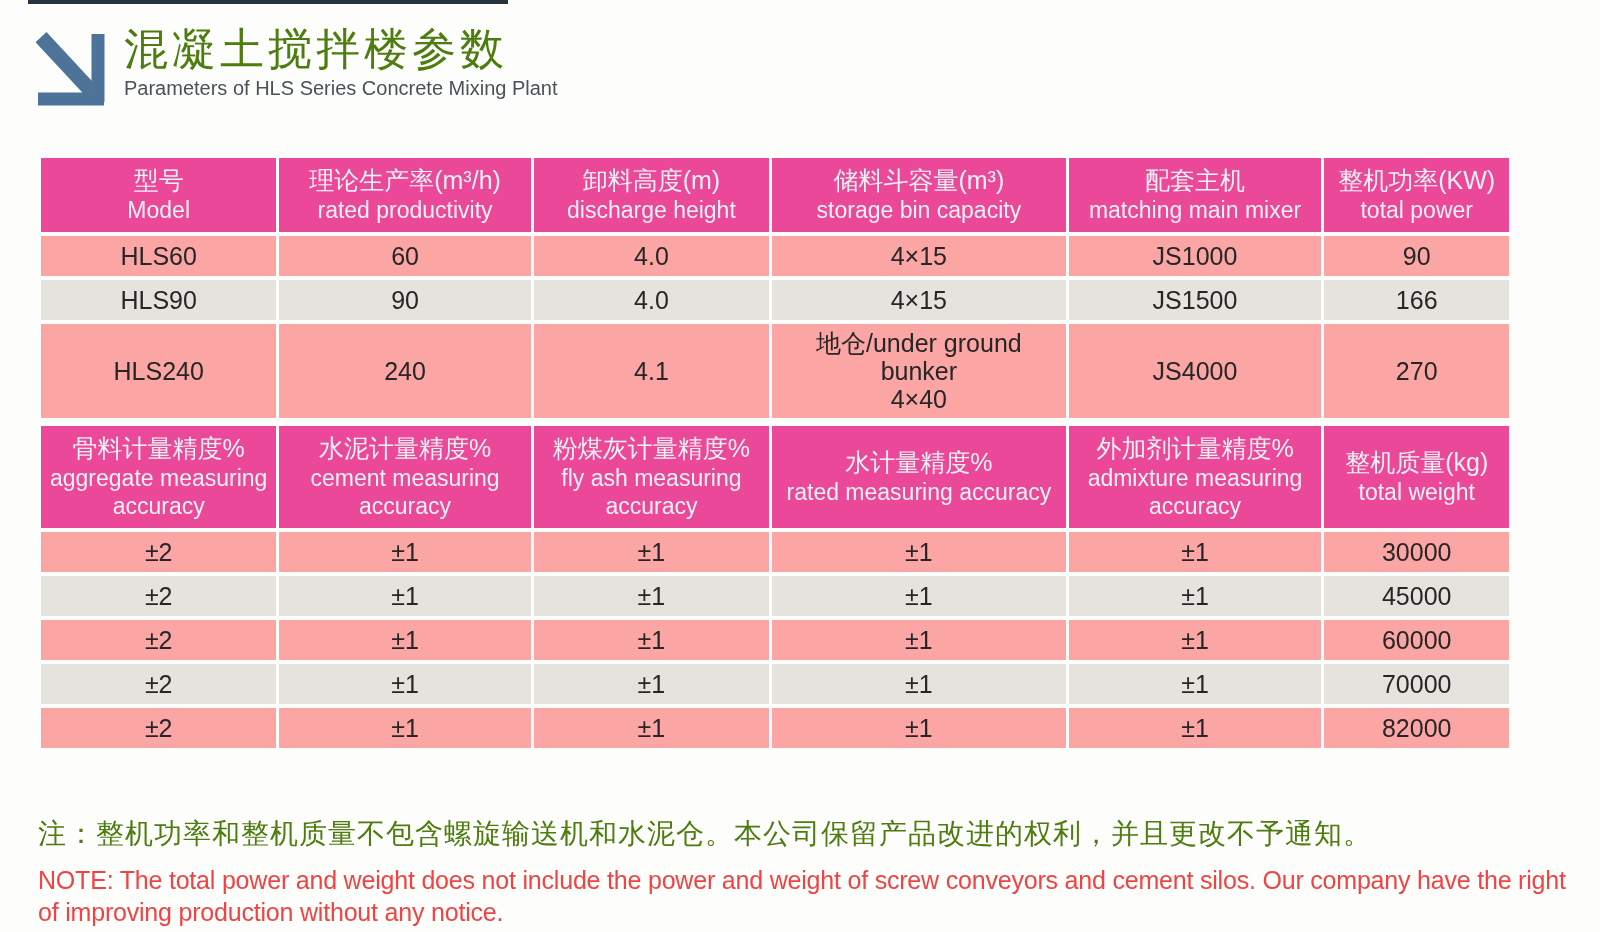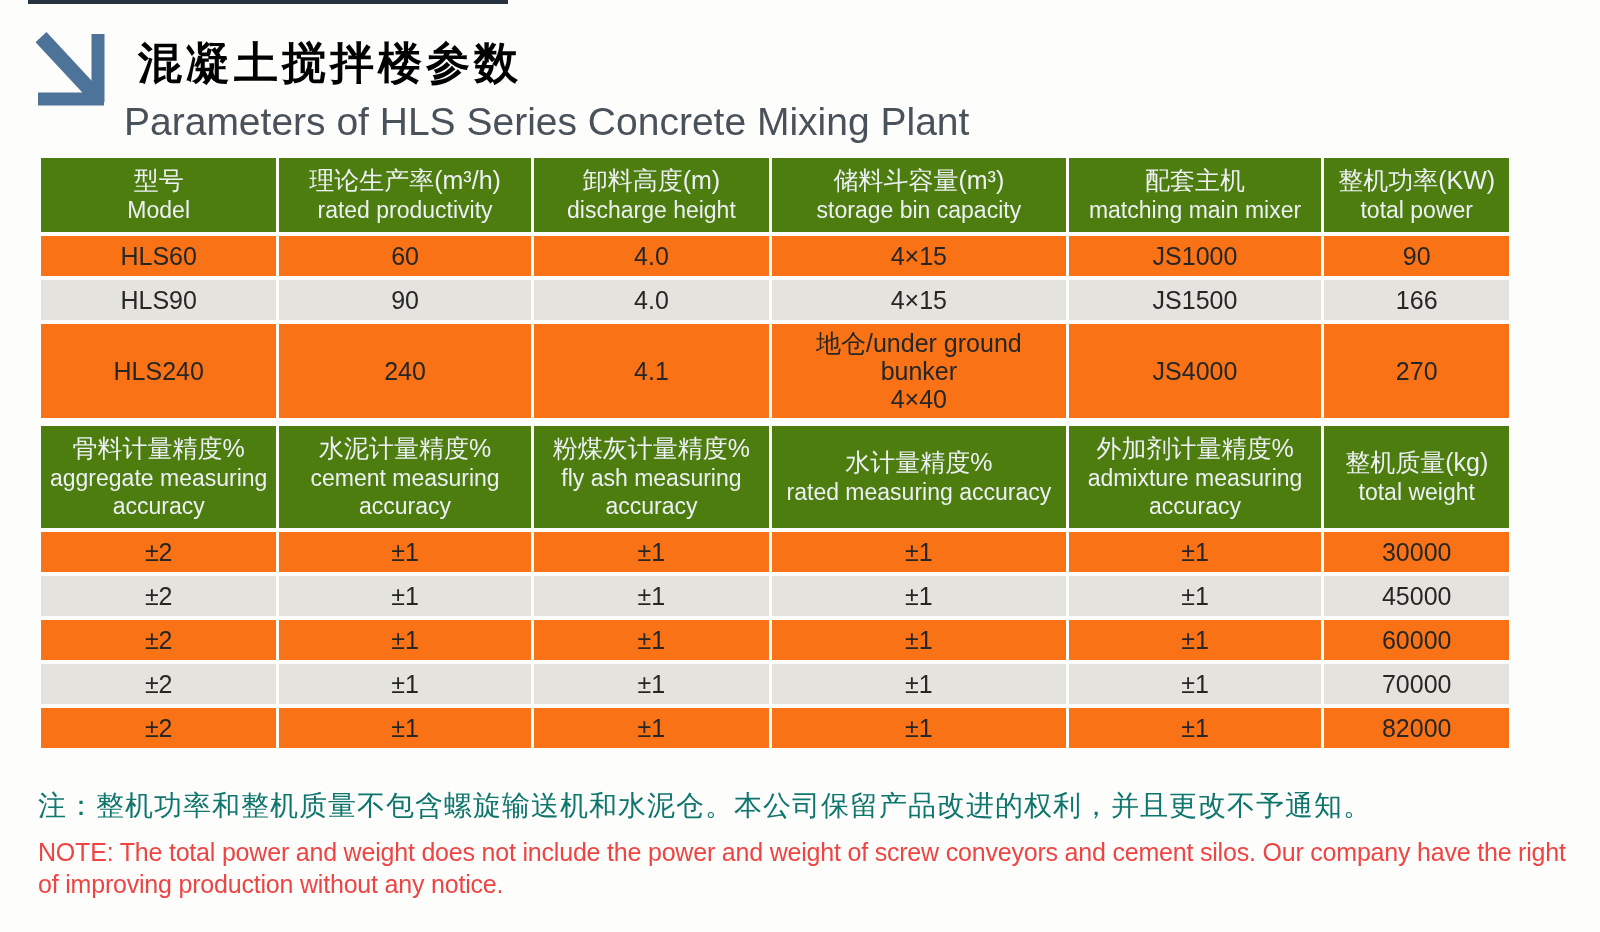--- a/index.html
+++ b/index.html
@@ -17,65 +17,65 @@
     width:480px; height:4px;
     background:#27333f;
   }
   .title-block {
     position:absolute; top:26px; left:36px;
     display:flex; align-items:flex-start;
   }
   .arrow-icon { width:70px; height:76px; margin-top:4px; flex:0 0 auto; }
   .titles { margin-left:18px; }
   .title-cn {
-    font-size:44px; font-weight:bold; color:#000000;
-    letter-spacing:4px; line-height:1.05; margin:14px;
+    font-size:44px; font-weight:normal; color:#4d7c0f;
+    letter-spacing:4px; line-height:1.05; margin:0;
   }
   .title-en {
-    font-size:39px; color:#49525a; margin-top:5px; letter-spacing:0px;
+    font-size:20px; color:#49525a; margin-top:5px; letter-spacing:0px;
   }
 
   .tables-wrap {
     position:absolute; top:154px; left:38px; width:1474px;
   }
   table.spec {
     width:100%;
     table-layout:fixed;
     border-collapse:separate;
     border-spacing:3px 4px;
   }
   table.spec th {
-    background:#4d7c0f;
+    background:#ec4899;
     color:#edf1f4;
     font-weight:normal;
     font-size:25px;
     line-height:1.24;
     text-align:center;
     vertical-align:middle;
     padding:7px 4px;
   }
   table.spec th .hdr-en { font-size:23px; display:block; }
   table.spec td {
     font-size:25px;
     color:#262626;
     text-align:center;
     vertical-align:middle;
     padding:5px 4px;
     height:40px;
     white-space:pre-line;
     line-height:1.12;
-    background:#f97316;
+    background:#fca5a5;
   }
   table.spec tbody tr:nth-child(even) td { background:#e5e3de; }
 
   .notes {
     position:absolute; left:38px; top:788px; width:1545px;
   }
   .note-cn {
-    font-size:28px; color:#0f766e; letter-spacing:1px; line-height:1.3;
+    font-size:28px; color:#4d7c0f; letter-spacing:1px; line-height:1.3;margin-top:28px;
   }
   .note-en {
     margin-top:13px;
     font-size:25px; color:#ef4444; line-height:1.26;
     white-space:pre-line; letter-spacing:-0.2px;
   }
 </style>
 </head>
 <body>
 

